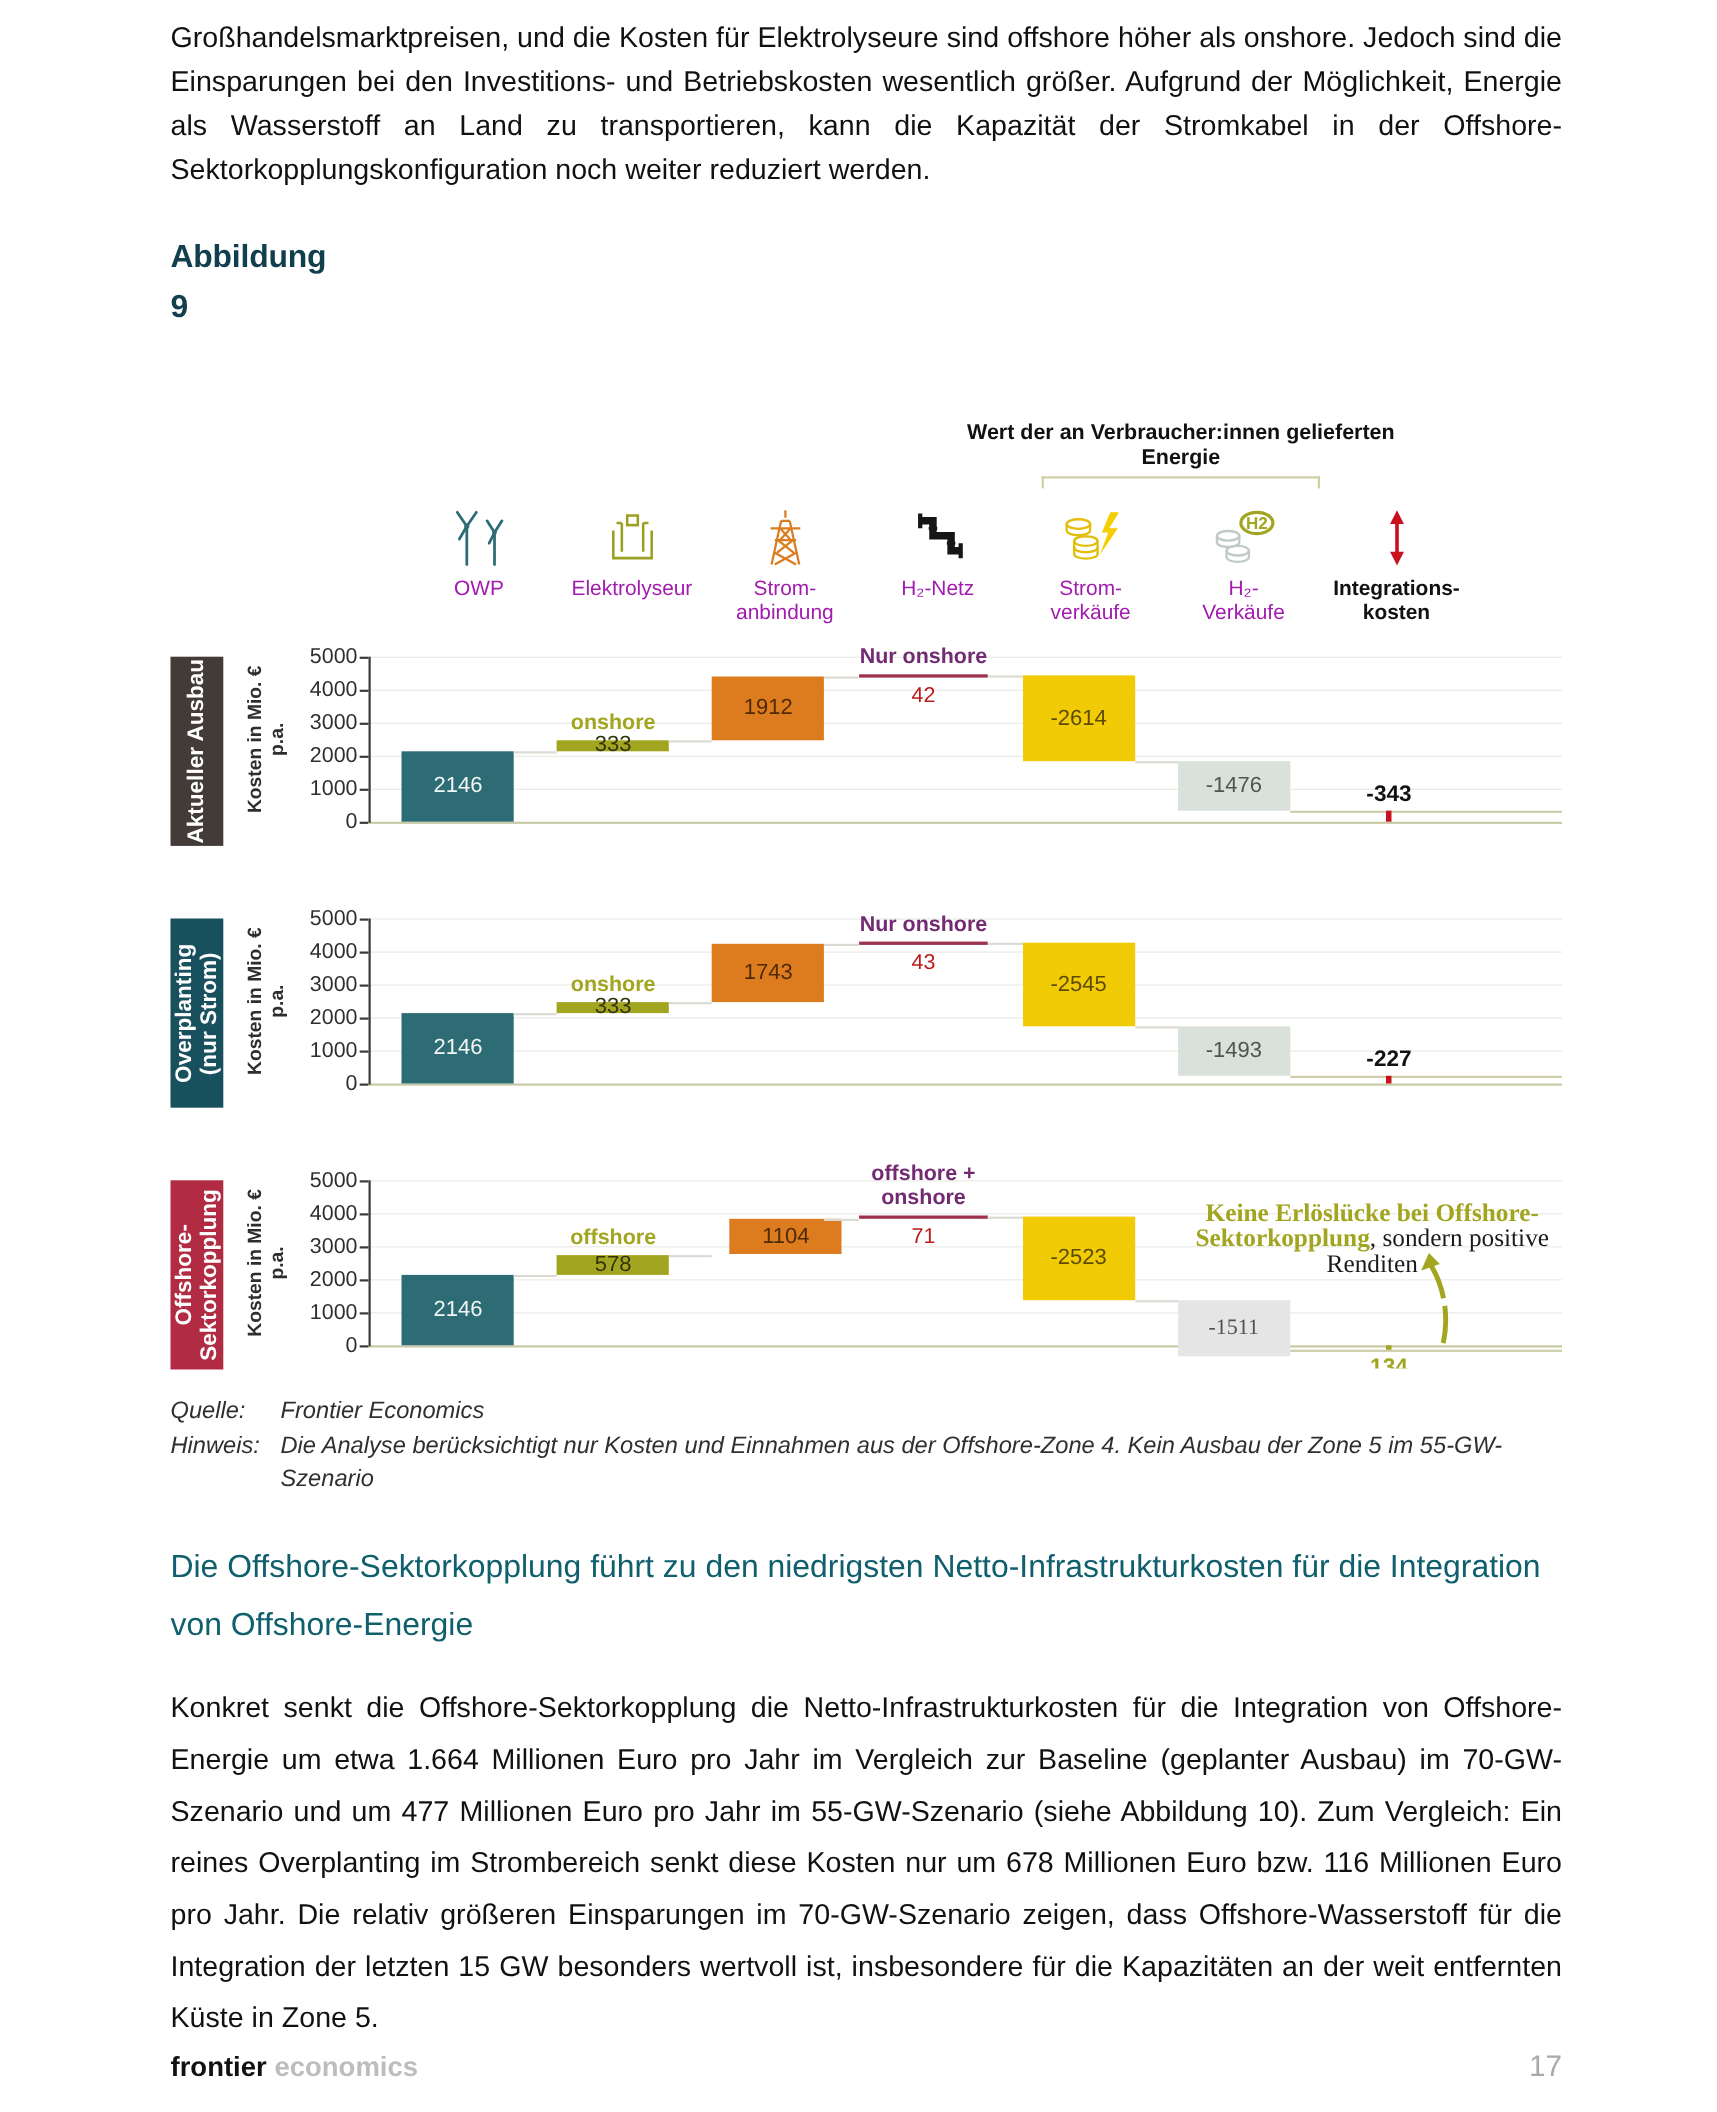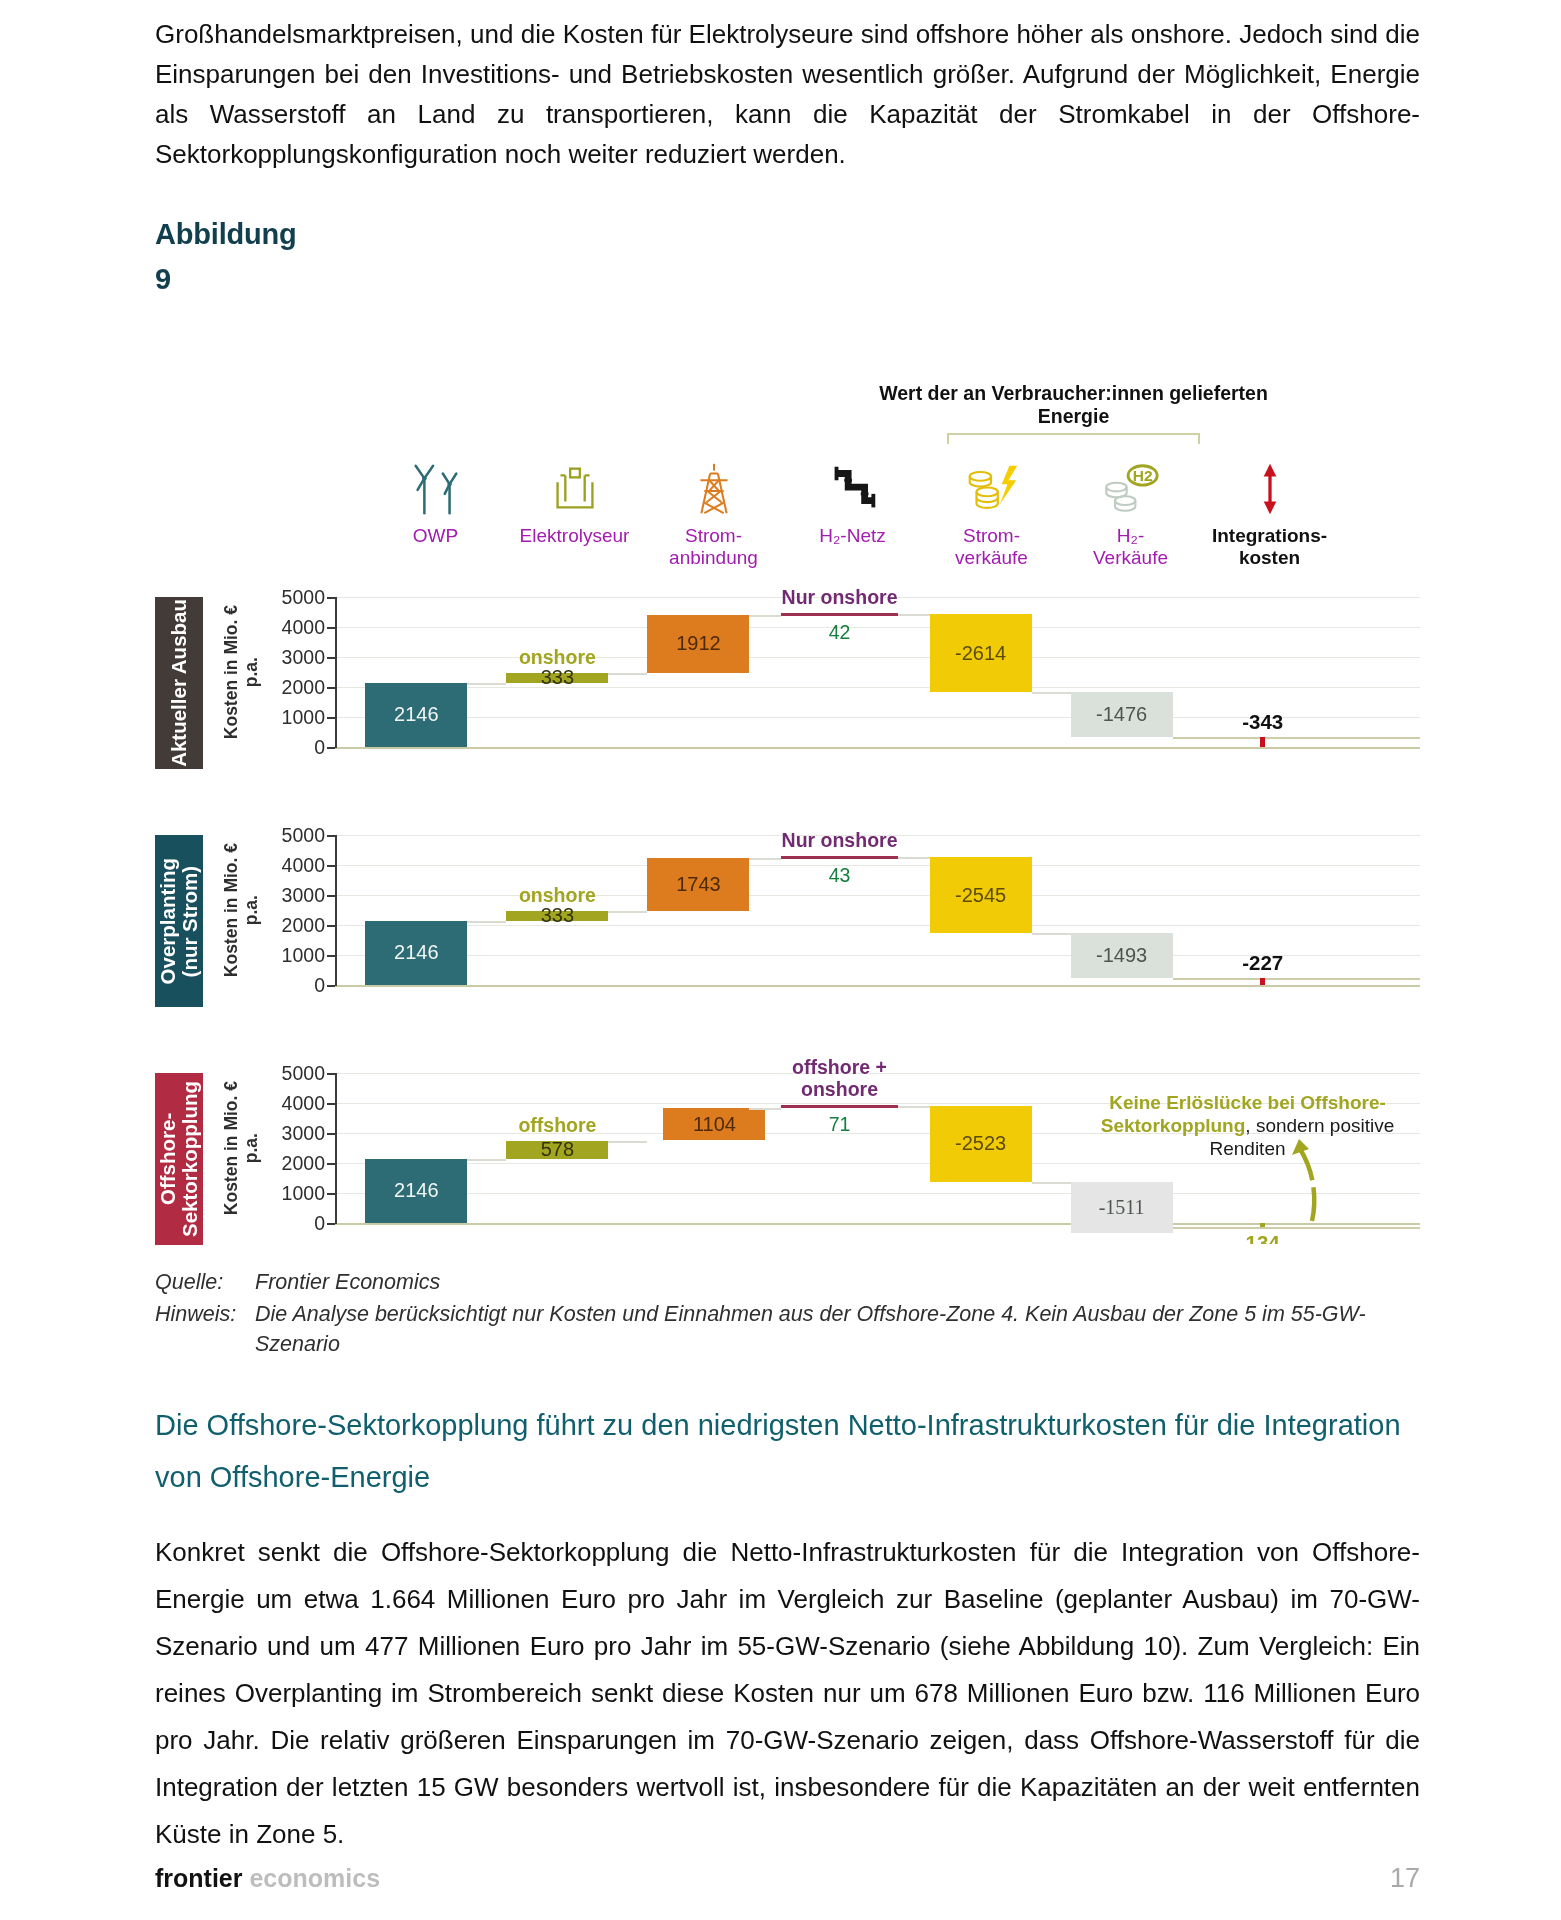--- a/index.html
+++ b/index.html
@@ -42,25 +42,25 @@
   .zero { position:absolute; left:0; right:0; height:2px; background:#C9CAA6; }
   .tk { position:absolute; left:-8px; width:8px; height:2px; background:#3a3a3a; }
   .vax { position:absolute; left:0; top:0; width:2px; height:151px; background:#3a3a3a; }
   .bar { position:absolute; display:flex; align-items:center; justify-content:center; }
   .bval { font-size:20px; }
   .conn { position:absolute; height:2px; background:#DBDBD4; }
   .conn.khaki { background:#CDCEA9; }
   .lineseg { position:absolute; height:3px; }
   .tagolive { position:absolute; font-weight:bold; color:#A2A51F; font-size:19.5px; transform:translateX(-50%); white-space:nowrap; }
   .tagpurple { position:absolute; font-weight:bold; color:#722B72; font-size:19.5px; line-height:22px; text-align:center; white-space:pre-line; transform:translate(-50%,-100%); }
-  .segval { position:absolute; font-size:19.5px; color:#15803d; transform:translateX(-50%); }
+  .segval { position:absolute; font-size:19.5px; color:#b91c1c; transform:translateX(-50%); }
   .result-label { position:absolute; font-weight:bold; font-size:20.5px; color:#111; transform:translateX(-50%); }
   .result-label.clip { height:13px; overflow:hidden; }
   .rtick { position:absolute; width:5px; }
-  .note { position:absolute; font-size:19px; line-height:23px; text-align:center; }
+  .note { position:absolute; font-size:23px; line-height:23px; text-align:center;font-family:Liberation Serif, serif; }
   .note .hl { color:#A2A51F; font-weight:bold; }
   .note-arrow { position:absolute; }
 
   .src { display:grid; grid-template-columns:100px 1fr; row-gap:2px; font-style:italic; font-size:21.5px; line-height:30px; color:#2f2f2f; margin-top:22px; }
   .subhead { color:#0F5F6D; font-size:29px; line-height:52px; font-weight:400; margin:40px 0 0 0; }
   .bodytext { font-size:26px; line-height:47px; text-align:justify; margin:26px 0 0 0; color:#111; }
 
   .footer { position:absolute; left:155px; right:141px; bottom:26px; display:flex; justify-content:space-between; align-items:baseline; }
   .brand { font-size:25px; font-weight:bold; }
   .brand .b1 { color:#111; }

